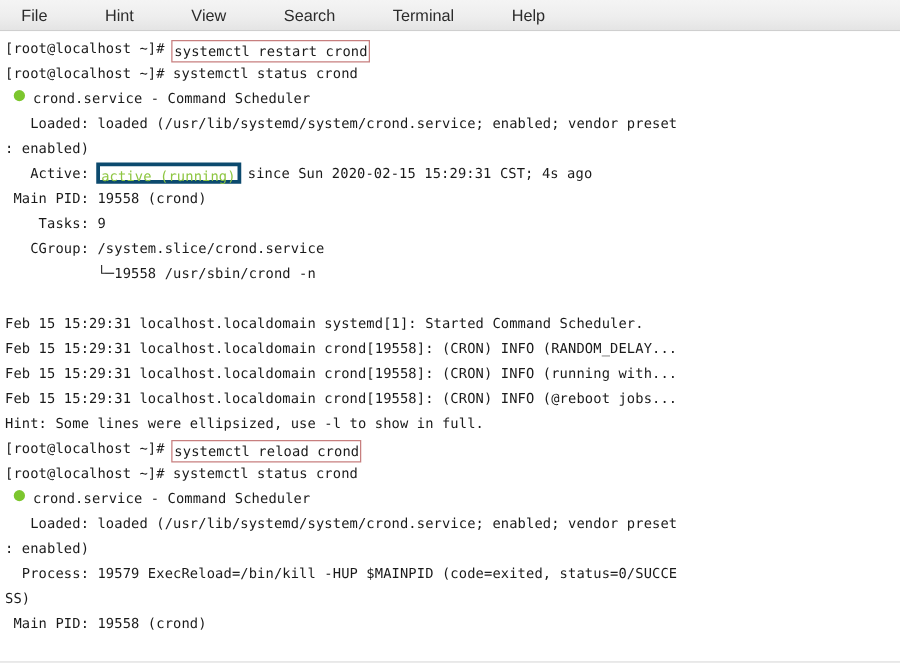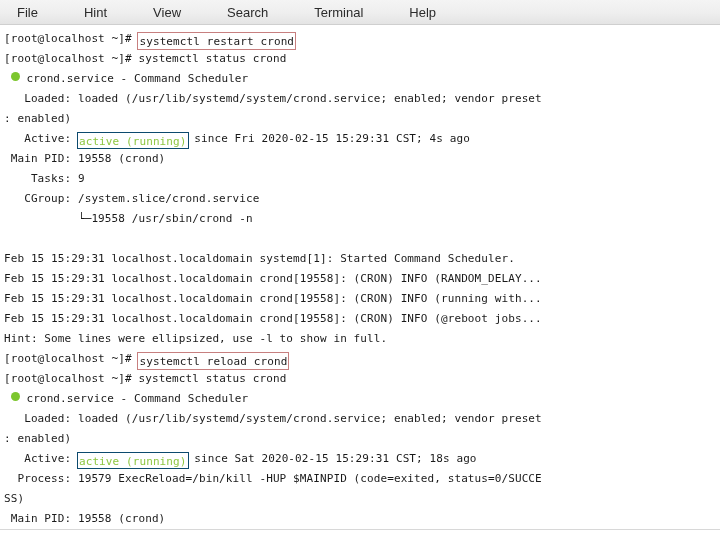--- a/index.html
+++ b/index.html
@@ -70,21 +70,21 @@
     border: 1px solid #c77f7f;
     padding: 0 1px;
     margin: 0 -1px;
     display: inline-block;
     line-height: 18px;
     height: 18px;
     vertical-align: -3px;
     box-sizing: border-box;
   }
   .active-box {
-    border: 1px solid #0c4a6e;
+    border: 3px solid #0c4a6e;
     color: #8ec642;
     padding: 0 1px;
     margin: 0 -1px;
     display: inline-block;
     line-height: 17px;
     height: 17px;
     vertical-align: -3px;
     box-sizing: border-box;
   }
   .green-dot {
@@ -115,37 +115,36 @@
       <div class="menu-item">Terminal</div>
       <div class="menu-item">Help</div>
     </div>
 
   <div class="term" id="term">
       <div class="line"><span>[root@localhost ~]#</span> <span class="cmd-box">systemctl restart crond</span></div>
       <div class="line"><span>[root@localhost ~]#</span> <span>systemctl status crond</span></div>
       <div class="line"><span> </span><span class="green-dot"></span> <span>crond.service - Command Scheduler</span></div>
       <div class="line"><span>   Loaded: loaded (/usr/lib/systemd/system/crond.service; enabled; vendor preset</span></div>
       <div class="line"><span>: enabled)</span></div>
-      <div class="line"><span>   Active: </span><span class="active-box">active (running)</span><span> since Fri 2020-02-15 15:29:31 CST; 4s ago</span></div>
+      <div class="line"><span>   Active: </span><span class="active-box">active (running)</span><span> since Sun 2020-02-15 15:29:31 CST; 4s ago</span></div>
       <div class="line"><span> Main PID: 19558 (crond)</span></div>
       <div class="line"><span>    Tasks: 9</span></div>
       <div class="line"><span>   CGroup: /system.slice/crond.service</span></div>
       <div class="line"><span>           └─19558 /usr/sbin/crond -n</span></div>
       <div class="line blank"><span></span></div>
       <div class="line"><span>Feb 15 15:29:31 localhost.localdomain systemd[1]: Started Command Scheduler.</span></div>
       <div class="line"><span>Feb 15 15:29:31 localhost.localdomain crond[19558]: (CRON) INFO (RANDOM_DELAY...</span></div>
       <div class="line"><span>Feb 15 15:29:31 localhost.localdomain crond[19558]: (CRON) INFO (running with...</span></div>
       <div class="line"><span>Feb 15 15:29:31 localhost.localdomain crond[19558]: (CRON) INFO (@reboot jobs...</span></div>
       <div class="line"><span>Hint: Some lines were ellipsized, use -l to show in full.</span></div>
       <div class="line"><span>[root@localhost ~]#</span> <span class="cmd-box">systemctl reload crond</span></div>
       <div class="line"><span>[root@localhost ~]#</span> <span>systemctl status crond</span></div>
       <div class="line"><span> </span><span class="green-dot"></span> <span>crond.service - Command Scheduler</span></div>
       <div class="line"><span>   Loaded: loaded (/usr/lib/systemd/system/crond.service; enabled; vendor preset</span></div>
       <div class="line"><span>: enabled)</span></div>
-      <div class="line"><span>   Active: </span><span class="active-box">active (running)</span><span> since Sat 2020-02-15 15:29:31 CST; 18s ago</span></div>
       <div class="line"><span>  Process: 19579 ExecReload=/bin/kill -HUP $MAINPID (code=exited, status=0/SUCCE</span></div>
       <div class="line"><span>SS)</span></div>
       <div class="line"><span> Main PID: 19558 (crond)</span></div>
     </div>
 
   <div class="bottom-edge"></div>
 
 </div>
 
 </body></html>

